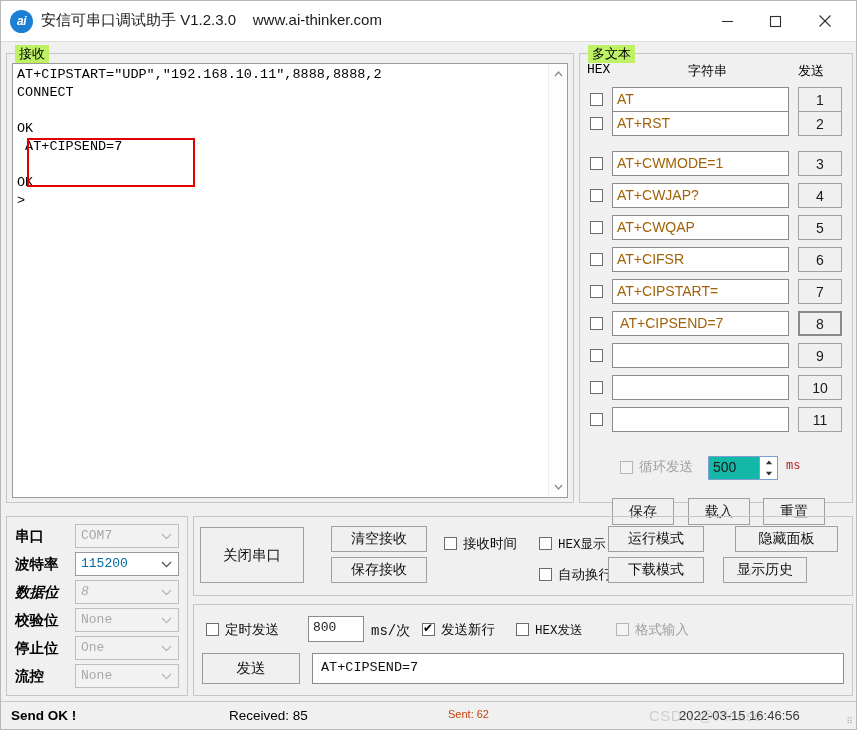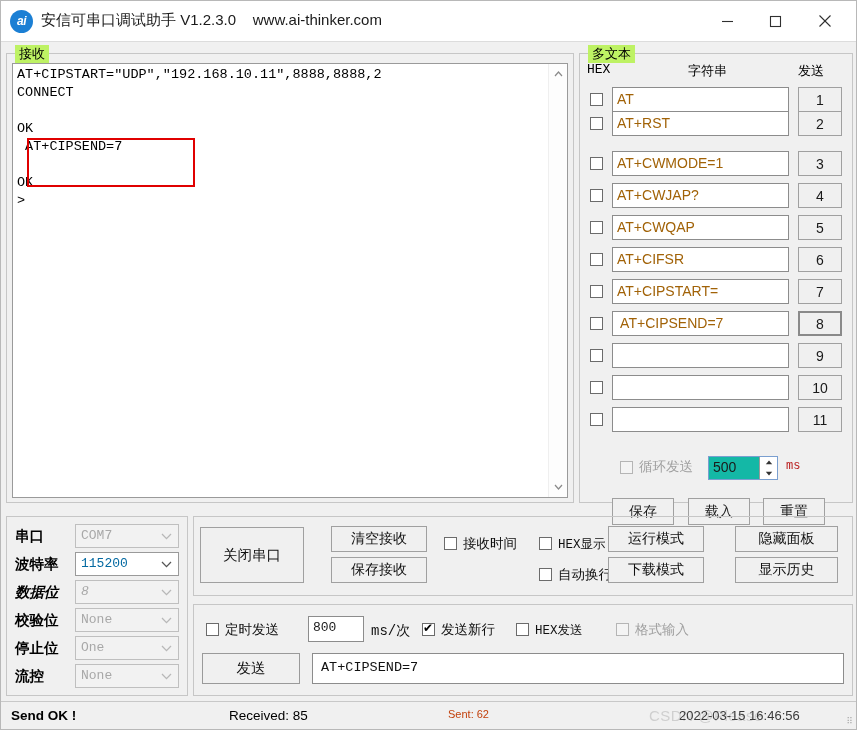--- a/index.html
+++ b/index.html
@@ -229,21 +229,21 @@
     position: absolute; width: 96px; height: 26px;
     background: #f0f0f0; border: 1px solid #a0a0a0;
     display: flex; align-items: center; justify-content: center;
     font-size: 14px; color: #111;
   }
   #btn-clear-recv { left: 137px; top: 9px; }
   #btn-save-recv { left: 137px; top: 40px; }
   #btn-run-mode { left: 414px; top: 9px; }
   #btn-dl-mode { left: 414px; top: 40px; }
   #btn-hide-panel { left: 541px; top: 9px; width: 103px; }
-  #btn-show-hist { left: 541px; top: 40px; width: 103px; }
+  #btn-show-hist { left: 529px; top: 40px; width: 84px; }
 
   .mid-check { position: absolute; }
   .chk-box {
     position: absolute; left: 0; top: 2px;
     width: 13px; height: 13px;
     border: 1px solid #6b6b6b; background: #fff;
   }
   .chk-box.disabled { border-color: #b5b5b5; background: #f4f4f4; }
   .chk-box.checked::after {
     content: "✔";

